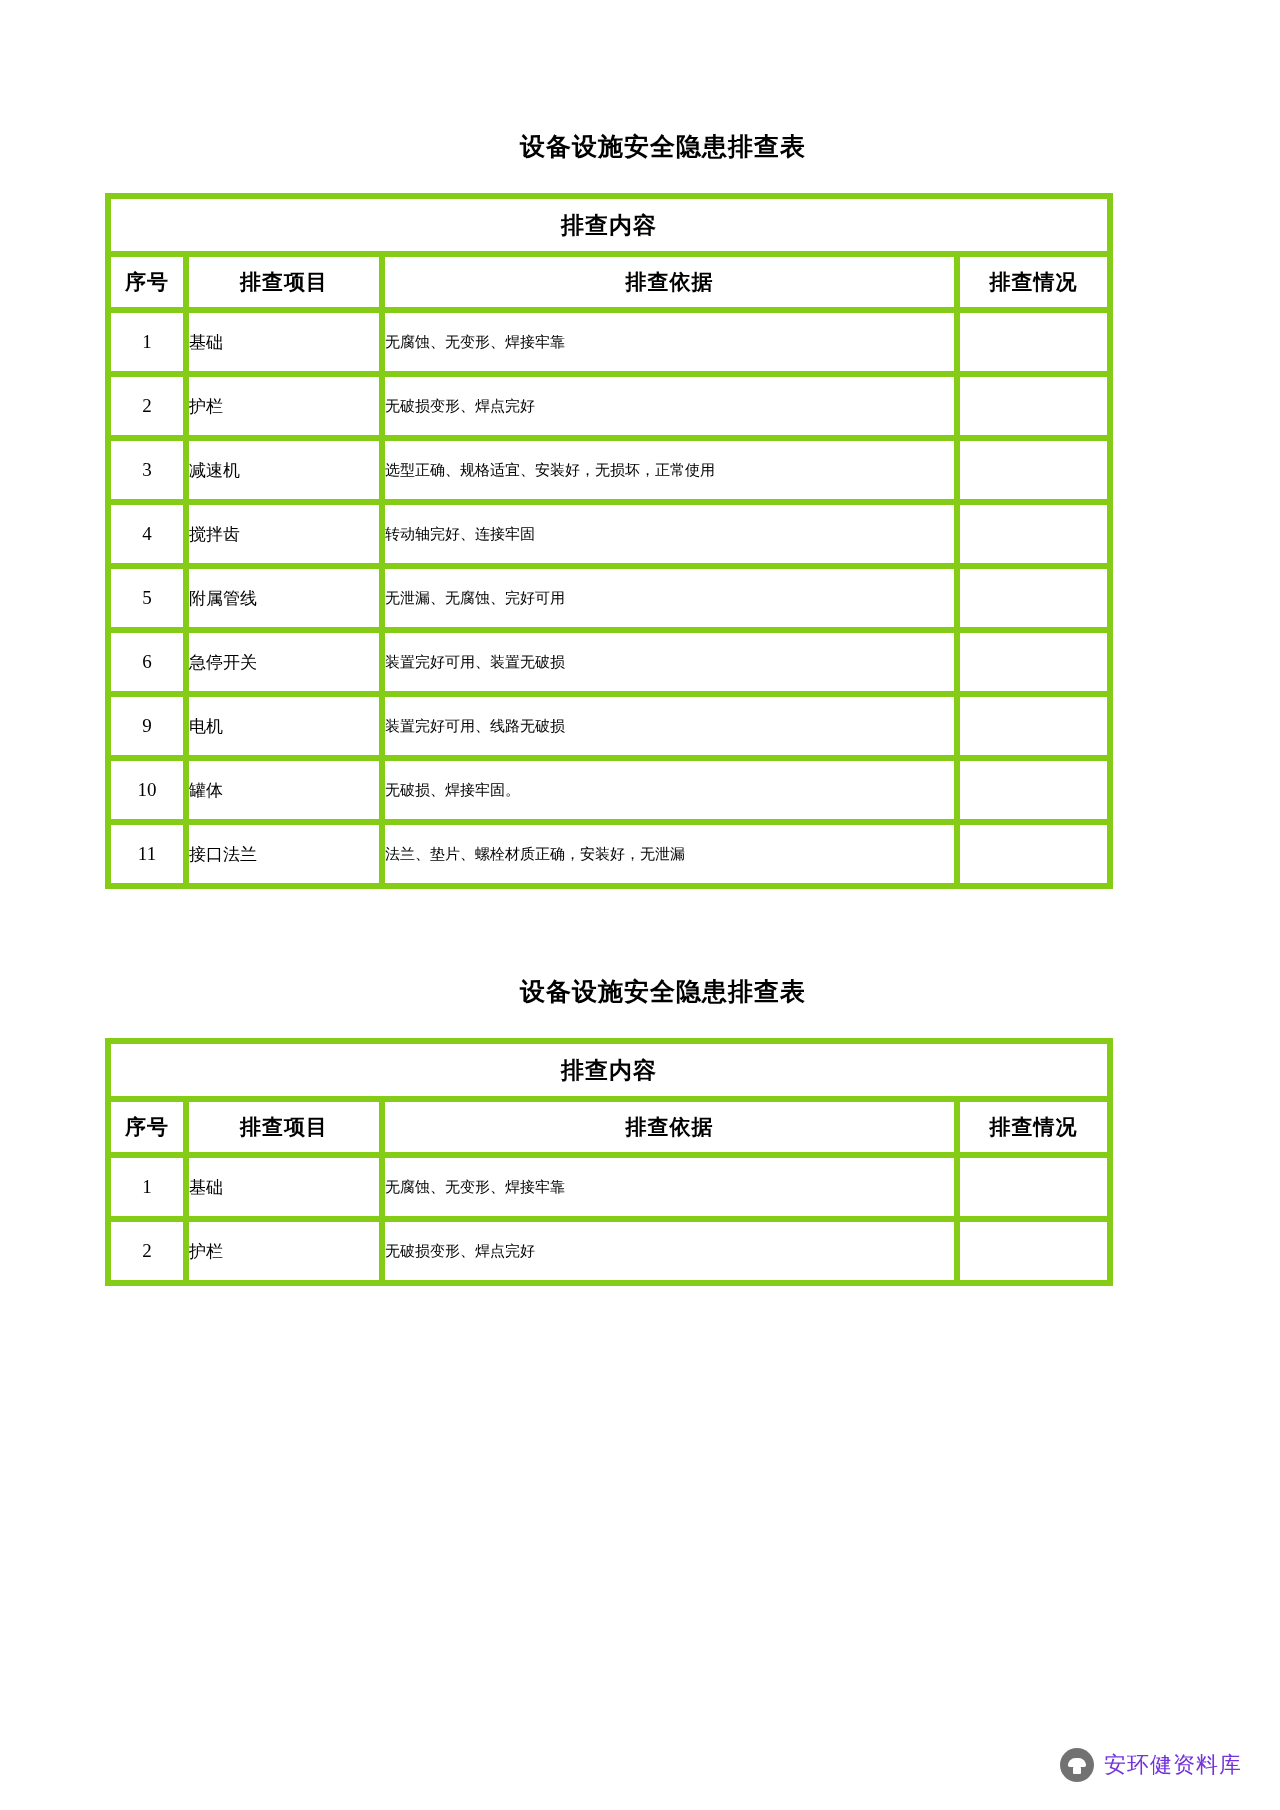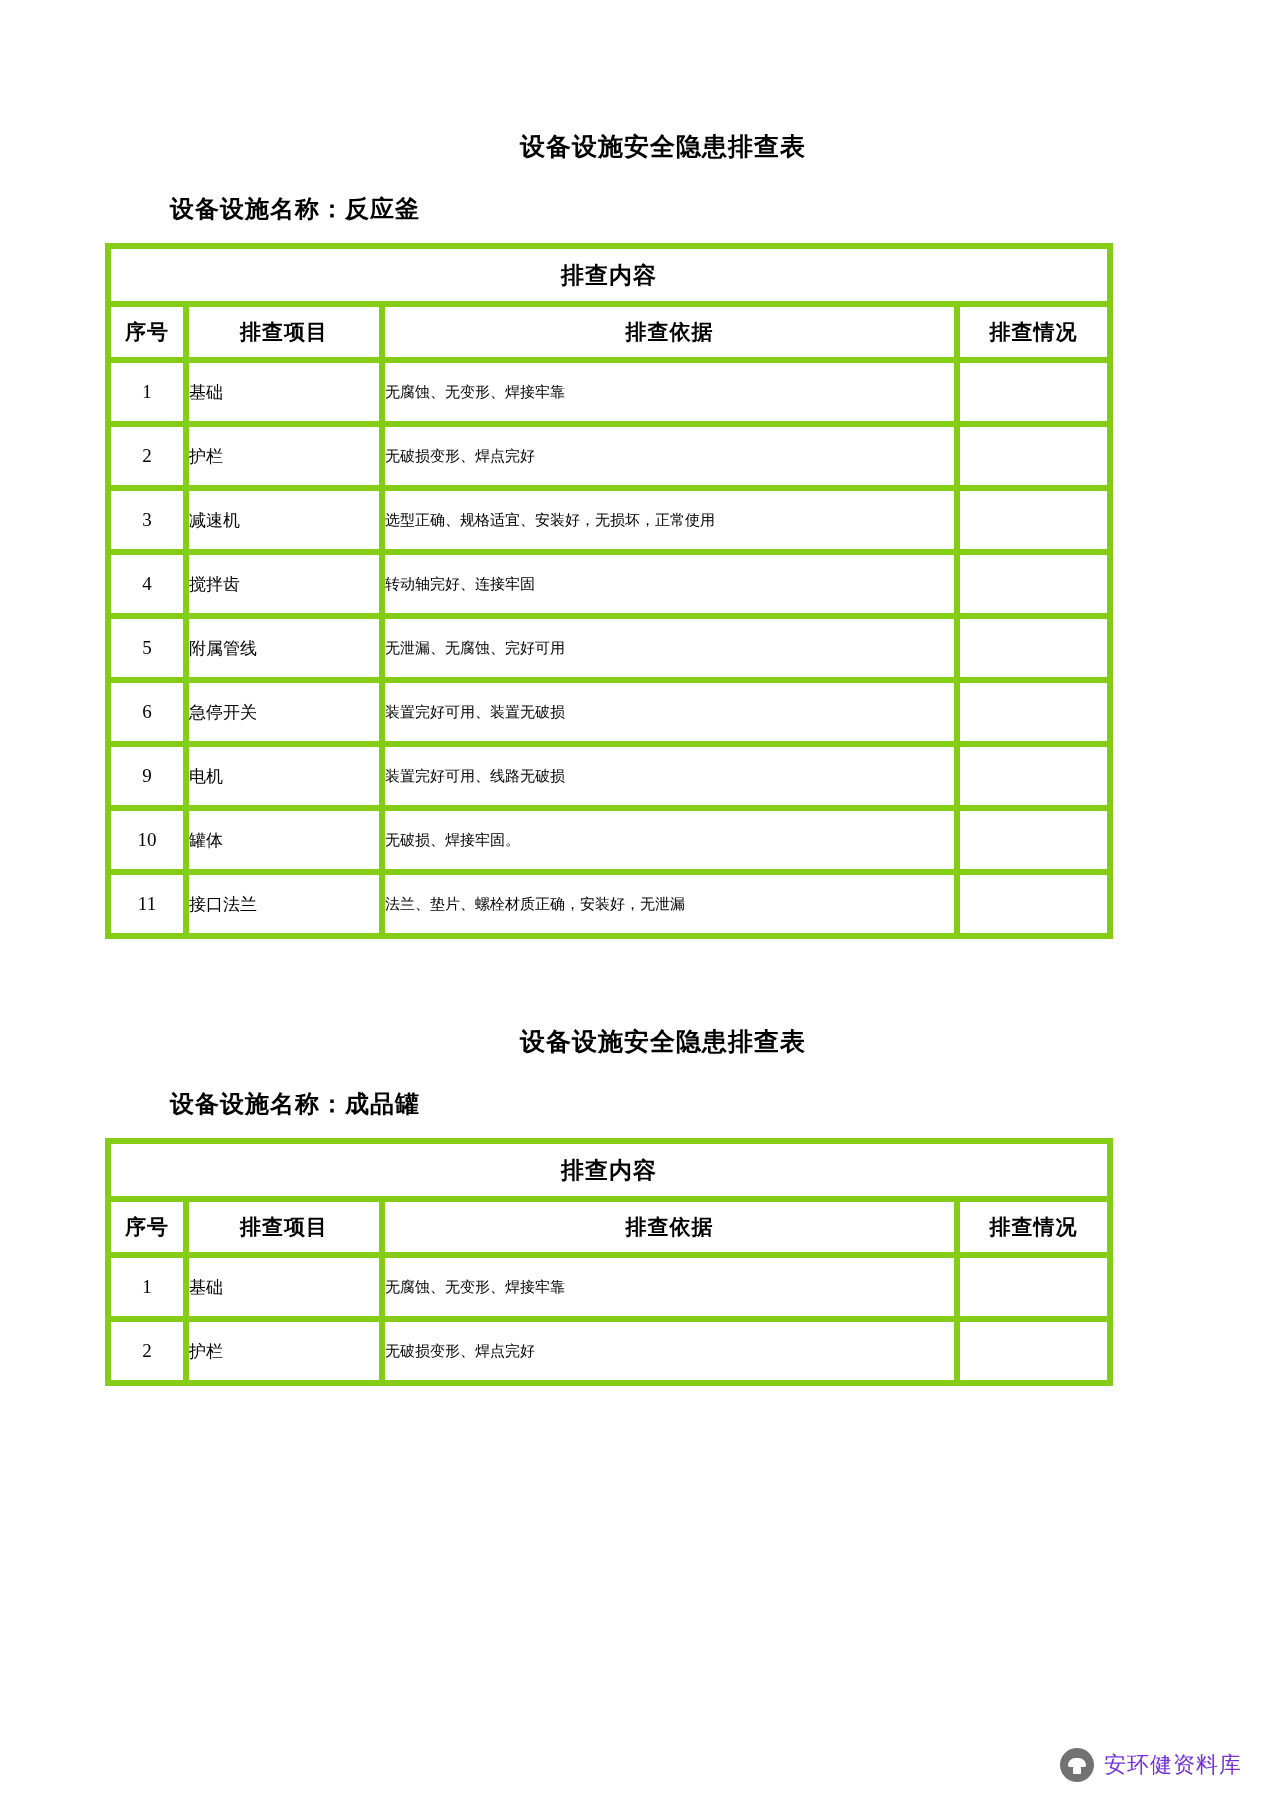--- a/index.html
+++ b/index.html
@@ -136,21 +136,20 @@
     color: #6d28d9;
     letter-spacing: 1px;
   }
 </style>
 </head>
 <body>
 
 <div class="page">
 
   <h1 class="doc-title">设备设施安全隐患排查表</h1>
-  <div class="subtitle">设备设施名称：反应釜</div>
 
   <table class="checklist">
     <colgroup>
       <col class="c-no">
         <col class="c-item">
         <col class="c-basis">
         <col class="c-stat">
     </colgroup>
     <tbody>
       <tr>
@@ -216,21 +215,20 @@
         <td class="item">接口法兰</td>
         <td class="basis">法兰、垫片、螺栓材质正确，安装好，无泄漏</td>
         <td class="status"></td>
       </tr>
     </tbody>
   </table>
 
   <div class="gap-between"></div>
 
   <h1 class="doc-title">设备设施安全隐患排查表</h1>
-  <div class="subtitle">设备设施名称：成品罐</div>
 
   <table class="checklist">
     <colgroup>
       <col class="c-no">
         <col class="c-item">
         <col class="c-basis">
         <col class="c-stat">
     </colgroup>
     <tbody>
       <tr>

